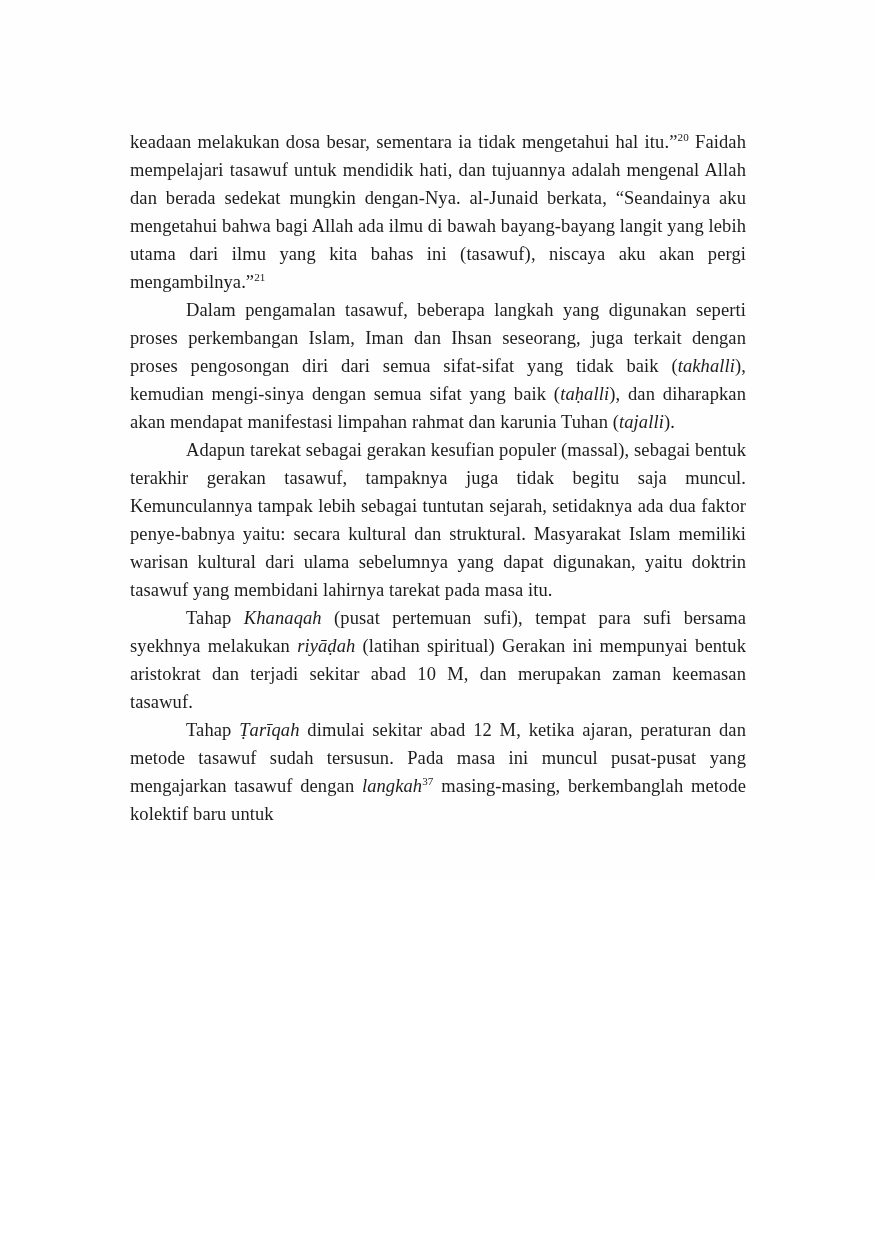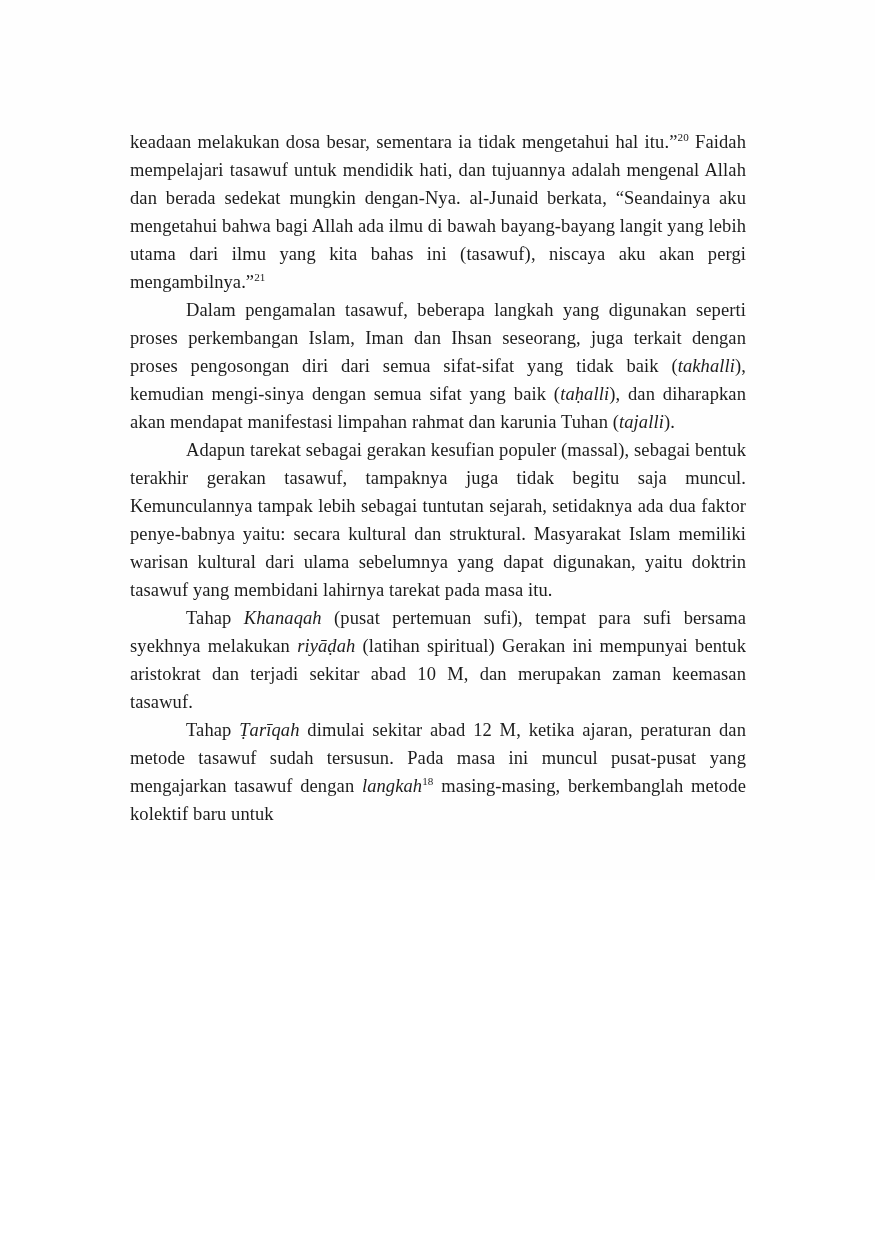--- a/index.html
+++ b/index.html
@@ -64,21 +64,21 @@
 </head>
 <body>
 
 <div class="page">
 
   <div class="text-block">
       <p class=""><span>keadaan melakukan dosa besar, sementara ia tidak mengetahui hal itu.”</span><sup>20</sup><span> Faidah mempelajari tasawuf untuk mendidik hati, dan tujuannya adalah mengenal Allah dan berada sedekat mungkin dengan-Nya. al-Junaid berkata, “Seandainya aku mengetahui bahwa bagi Allah ada ilmu di bawah bayang-bayang langit yang lebih utama dari ilmu yang kita bahas ini (tasawuf), niscaya aku akan pergi mengambilnya.”</span><sup>21</sup></p>
       <p class="indent"><span>Dalam pengamalan tasawuf, beberapa langkah yang digunakan seperti proses perkembangan Islam, Iman dan Ihsan seseorang, juga terkait dengan proses pengosongan diri dari semua sifat-sifat yang tidak baik (</span><span class="it">takhalli</span><span>), kemudian mengi-sinya dengan semua sifat yang baik (</span><span class="it">taḥalli</span><span>), dan diharapkan akan mendapat manifestasi limpahan rahmat dan karunia Tuhan (</span><span class="it">tajalli</span><span>).</span></p>
       <p class="indent"><span>Adapun tarekat sebagai gerakan kesufian populer (massal), sebagai bentuk terakhir gerakan tasawuf, tampaknya juga tidak begitu saja muncul. Kemunculannya tampak lebih sebagai tuntutan sejarah, setidaknya ada dua faktor penye-babnya yaitu: secara kultural dan struktural. Masyarakat Islam memiliki warisan kultural dari ulama sebelumnya yang dapat digunakan, yaitu doktrin tasawuf yang membidani lahirnya tarekat pada masa itu.</span></p>
       <p class="indent"><span>Tahap </span><span class="it">Khanaqah</span><span> (pusat pertemuan sufi), tempat para sufi bersama syekhnya melakukan </span><span class="it">riyāḍah</span><span> (latihan spiritual) Gerakan ini mempunyai bentuk aristokrat dan terjadi sekitar abad 10 M, dan merupakan zaman keemasan tasawuf.</span></p>
-      <p class="indent"><span>Tahap </span><span class="it">Ṭarīqah</span><span> dimulai sekitar abad 12 M, ketika ajaran, peraturan dan metode tasawuf sudah tersusun. Pada masa ini muncul pusat-pusat yang mengajarkan tasawuf dengan </span><span class="it">langkah</span><sup>18</sup><span> masing-masing, berkembanglah metode kolektif baru untuk</span></p>
+      <p class="indent"><span>Tahap </span><span class="it">Ṭarīqah</span><span> dimulai sekitar abad 12 M, ketika ajaran, peraturan dan metode tasawuf sudah tersusun. Pada masa ini muncul pusat-pusat yang mengajarkan tasawuf dengan </span><span class="it">langkah</span><sup>37</sup><span> masing-masing, berkembanglah metode kolektif baru untuk</span></p>
     </div>
 
   <div class="footer">
     <span class="running-title">Gerakan Spiritual dalam Dunia Islam</span>
     <span class="page-number">457</span>
   </div>
 
 </div>
 
 </body></html>

